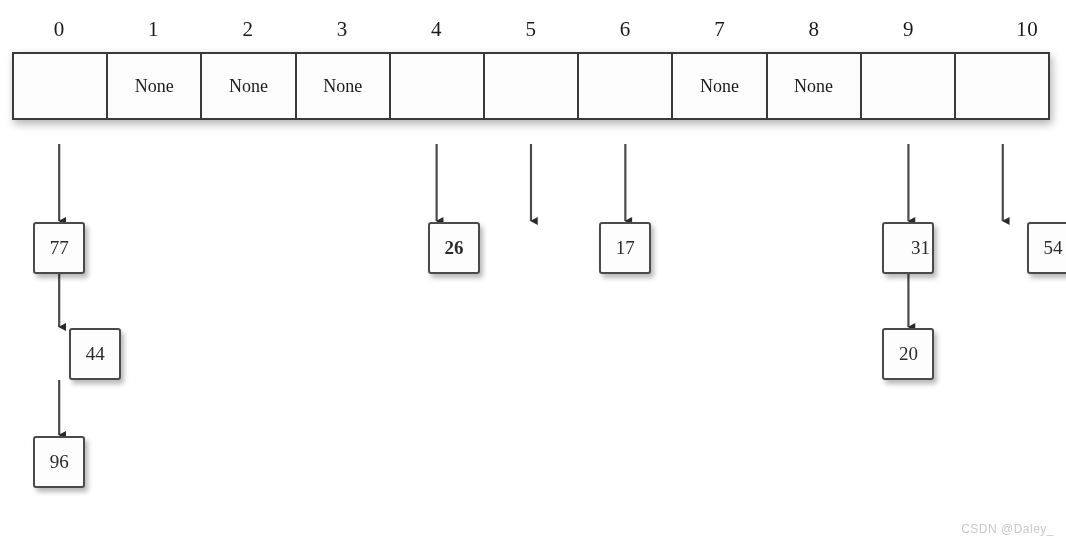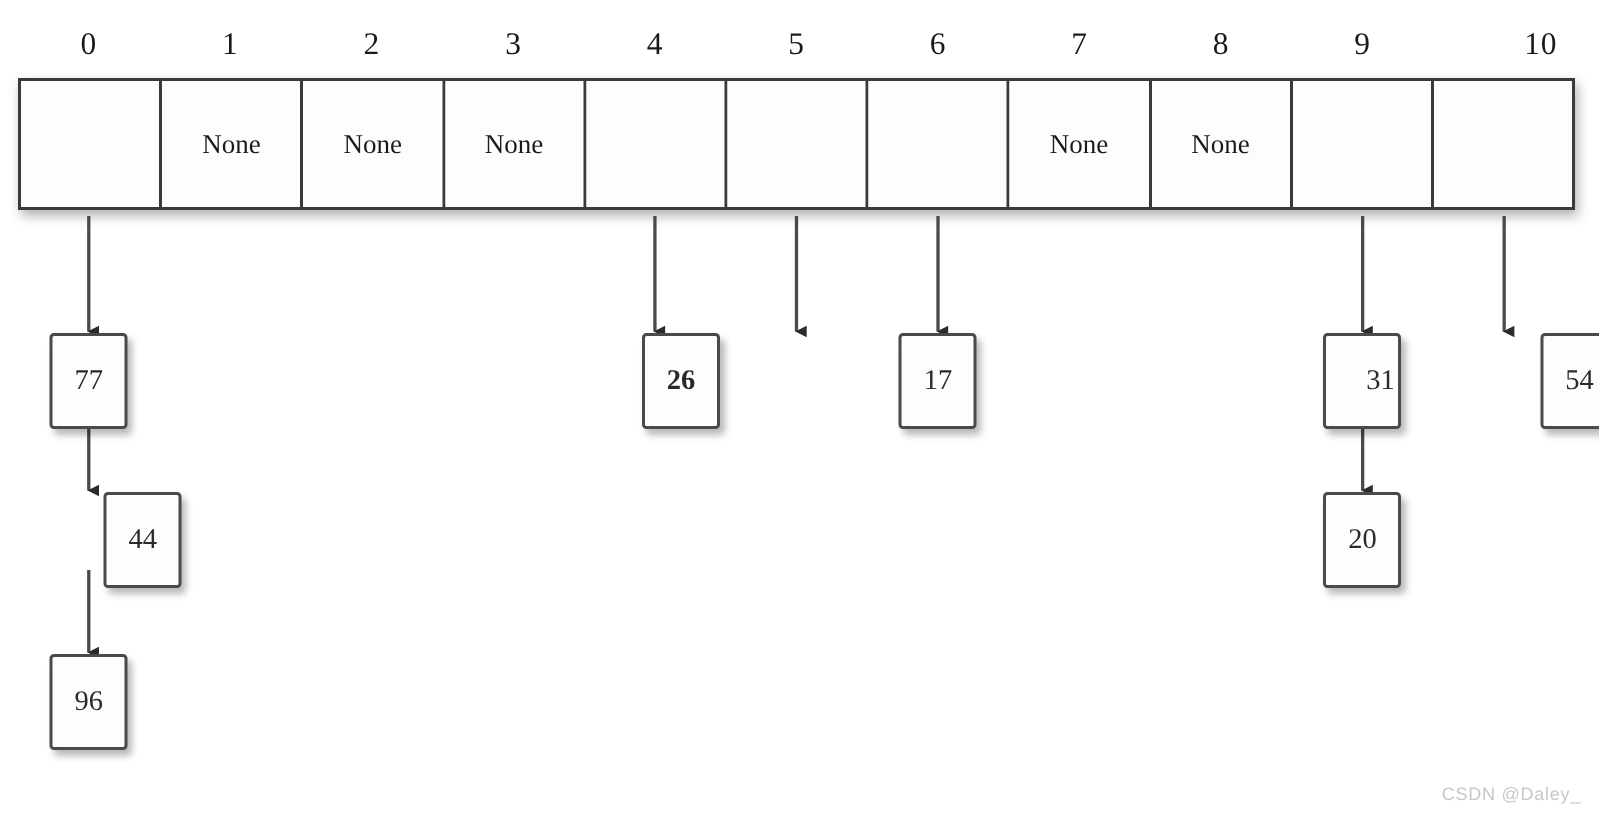--- a/index.html
+++ b/index.html
@@ -36,21 +36,21 @@
     line-height: 30px;
     letter-spacing: 0.5px;
   }
 
   
   .table-wrap {
     position: absolute;
     left: 12px;
     top: 52px;
     width: 1038px;
-    height: 88px;
+    height: 68px;
     filter: drop-shadow(2px 4px 4px rgba(0,0,0,0.30));
   }
   .slot-table {
     position: absolute;
     inset: 0;
     display: flex;
     border: 2px solid #3a3a3a;
     background: #fdfdfd;
     box-sizing: border-box;
   }
@@ -64,21 +64,21 @@
     font-size: 18px;
     color: #1a1a1a;
     background: #fdfdfd;
   }
   .slot:last-child { border-right: none; }
 
   
   .node {
     position: absolute;
     width: 52px;
-    height: 64px;
+    height: 52px;
     border: 2px solid #4a4a4a;
     border-radius: 3px;
     background: #fdfdfd;
     box-sizing: border-box;
     display: flex;
     align-items: center;
     justify-content: center;
     font-size: 19px;
     color: #2a2a2a;
     box-shadow: 3px 4px 5px rgba(0,0,0,0.28);

